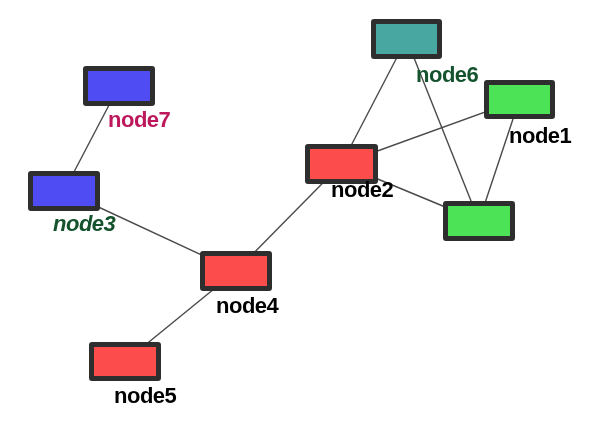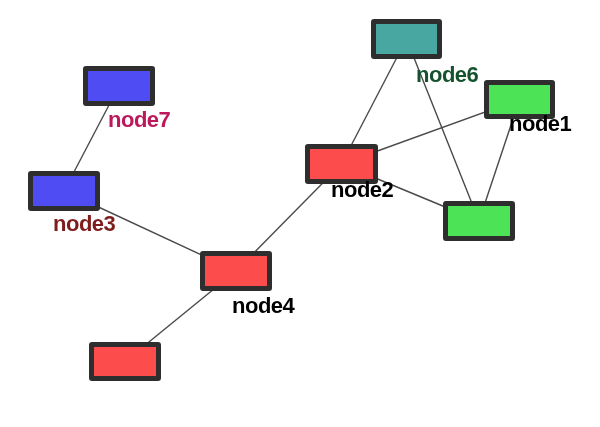--- a/index.html
+++ b/index.html
@@ -49,25 +49,26 @@
       <line x1="236" y1="271" x2="341.5" y2="164" stroke="#4a4a4a" stroke-width="1.4"></line>
       <line x1="341.5" y1="164" x2="406.5" y2="39" stroke="#4a4a4a" stroke-width="1.4"></line>
       <line x1="341.5" y1="164" x2="519.5" y2="99.5" stroke="#4a4a4a" stroke-width="1.4"></line>
       <line x1="341.5" y1="164" x2="479" y2="221" stroke="#4a4a4a" stroke-width="1.4"></line>
       <line x1="406.5" y1="39" x2="479" y2="221" stroke="#4a4a4a" stroke-width="1.4"></line>
       <line x1="519.5" y1="99.5" x2="479" y2="221" stroke="#4a4a4a" stroke-width="1.4"></line>
     </svg>
 
 <div class="node" style="left: 443px; top: 201px; width: 72px; height: 40px; background: rgb(76, 227, 86); border-color: rgb(46, 46, 46); border-width: 5px;"></div>
     <div class="node" style="left: 484px; top: 80px; width: 71px; height: 39px; background: rgb(76, 227, 86); border-color: rgb(46, 46, 46); border-width: 5px;"></div>
-    <div class="nlabel" style="left: 509px; top: 113px; color: rgb(0, 0, 0);">node1</div>
+    <div class="nlabel" style="left: 509px; top: 125px; color: rgb(0, 0, 0);">node1</div>
     <div class="node" style="left: 305px; top: 144px; width: 73px; height: 40px; background: rgb(252, 76, 76); border-color: rgb(46, 46, 46); border-width: 5px;"></div>
     <div class="nlabel" style="left: 331px; top: 179px; color: rgb(0, 0, 0);">node2</div>
     <div class="node" style="left: 28px; top: 171px; width: 72px; height: 40px; background: rgb(78, 76, 242); border-color: rgb(46, 46, 46); border-width: 5px;"></div>
-    <div class="nlabel" style="left: 53px; top: 213px; color: #7f1d1d;">node3</div>
+    <div class="nlabel" style="left: 53px; top: 213px; color: #14532d; font-style: italic;">node3</div>
     <div class="node" style="left: 200px; top: 251px; width: 72px; height: 40px; background: rgb(252, 76, 76); border-color: rgb(46, 46, 46); border-width: 5px;"></div>
-    <div class="nlabel" style="left: 232px; top: 295px; color: rgb(0, 0, 0);">node4</div>
+    <div class="nlabel" style="left: 216px; top: 295px; color: rgb(0, 0, 0);">node4</div>
     <div class="node" style="left: 89px; top: 342px; width: 72px; height: 39px; background: rgb(252, 76, 76); border-color: rgb(46, 46, 46); border-width: 5px;"></div>
+    <div class="nlabel" style="left: 114px; top: 385px; color: rgb(0, 0, 0);">node5</div>
     <div class="node" style="left: 371px; top: 19px; width: 71px; height: 40px; background: rgb(72, 167, 160); border-color: rgb(46, 46, 46); border-width: 5px;"></div>
     <div class="nlabel" style="left: 416px; top: 64px; color: #14532d;">node6</div>
     <div class="node" style="left: 83px; top: 66px; width: 72px; height: 40px; background: rgb(78, 76, 242); border-color: rgb(46, 46, 46); border-width: 5px;"></div>
     <div class="nlabel" style="left: 108px; top: 109px; color: #be185d;">node7</div>
   </div>
 
 </body></html>

